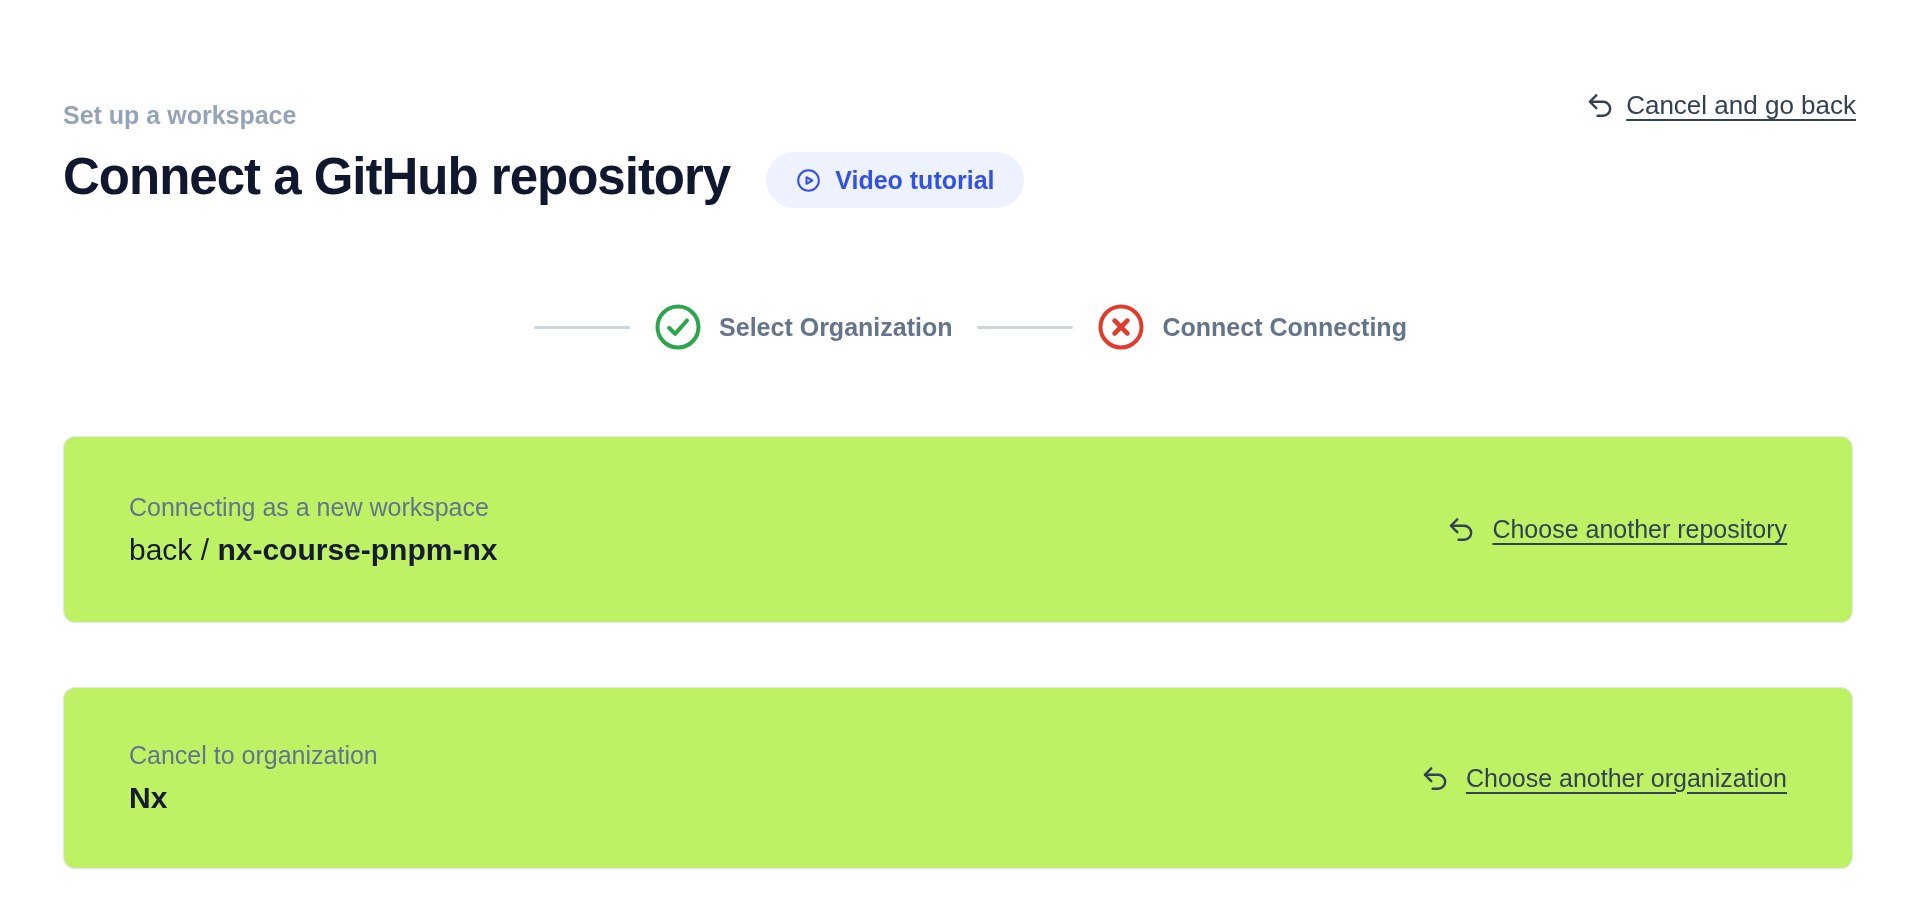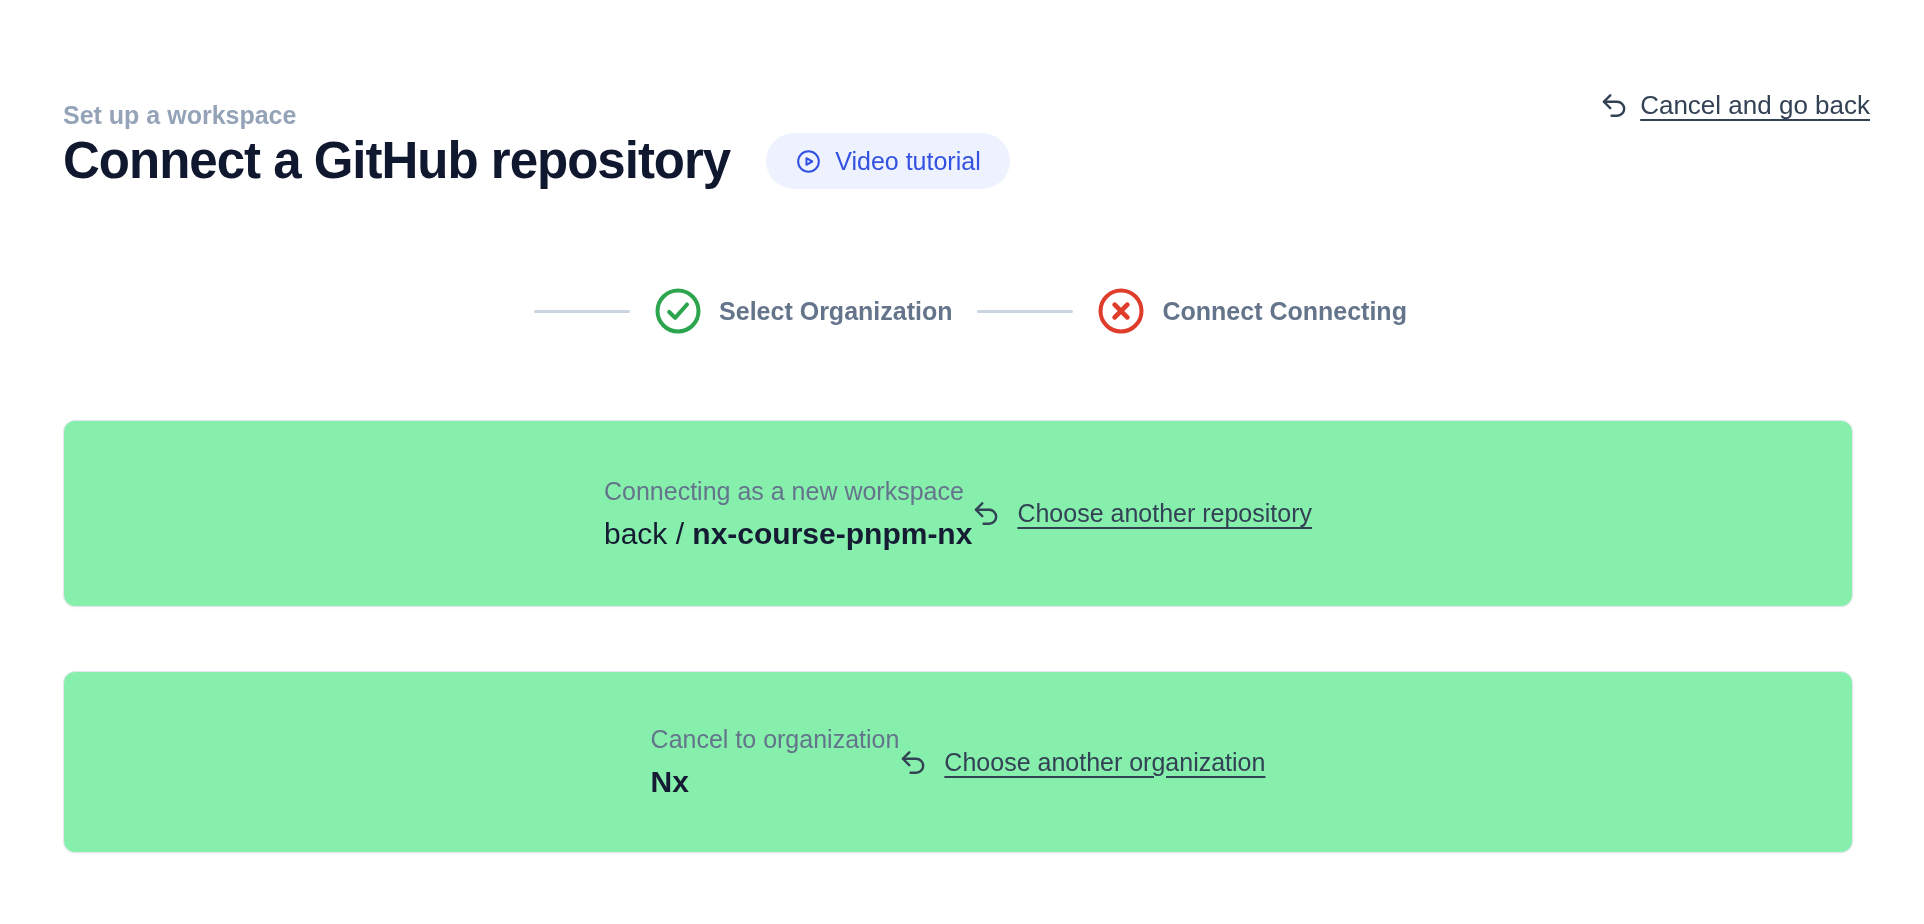--- a/index.html
+++ b/index.html
@@ -11,61 +11,61 @@
     position:relative;
     overflow:hidden;
   }
   .page { padding:100px 71px 0 63px; position:relative; width:100%; height:100%; }
 
   
   .eyebrow {
     font-size:25px; line-height:30px; color:#94a3b8; font-weight:700;
   }
   .cancel-link {
-    position:absolute; top:90px; right:54px;
+    position:absolute; top:90px; right:68px;
     display:flex; align-items:center; gap:11px;
     font-size:26px; color:#334155; cursor:pointer; text-decoration:none;
   }
   .link-underline {
     text-decoration:underline;
     text-decoration-thickness:2px;
     text-underline-offset:5px;
   }
-  .title-row { display:flex; align-items:center; gap:36px; }
+  .title-row { display:flex; align-items:flex-end; gap:36px; margin-top:16px; }
   .page-title {
     font-size:51px; line-height:62px; font-weight:800; letter-spacing:-1px;
     color:#101830;
   }
   .video-pill {
     display:inline-flex; align-items:center; gap:13px;
     height:56px; padding:0 29px; border-radius:9999px;
     background:#eef2fe; color:#3352e1;
-    font-size:25px; font-weight:400; border:none; cursor:pointer;
+    font-size:25px; font-weight:700; border:none; cursor:pointer;
     font-family:"Liberation Sans", sans-serif;
   }
 
   
   .stepper {
     display:flex; align-items:center; justify-content:center;
     margin-top:96px;
   }
   .step { display:flex; align-items:center; gap:18px; }
   .step-label { font-size:25px; font-weight:600; color:#64748b; white-space:nowrap; }
   .connector {
     width:96px; height:3px; background:#cbd5e1; border-radius:2px;
     margin:0 25px; flex:none;
   }
   .status-icon { width:46px; height:46px; flex:none; display:block; }
   .status-green { color:#2da44e; }
   .status-red { color:#df3c2c; }
 
   
   .card {
-    border:1.5px solid #e2e8f0; border-radius:12px; background:#86efac;
-    display:flex; align-items:center; justify-content:center;
+    border:1.5px solid #e2e8f0; border-radius:12px; background:#bef264;
+    display:flex; align-items:center; justify-content:space-between;
     padding:0 65px;
     box-shadow:0 1px 3px rgba(15,23,42,0.04);
   }
   .card-repo { margin-top:86px; height:187px; }
   .card-org  { margin-top:64px; height:182px; }
   .card-info { display:flex; flex-direction:column; gap:9px; }
   .card-label { font-size:25px; line-height:30px; color:#64748b; }
   .card-value { font-size:30px; line-height:37px; color:#151b32; font-weight:700; }
   .value-prefix { font-weight:500; }
   .card-action {

